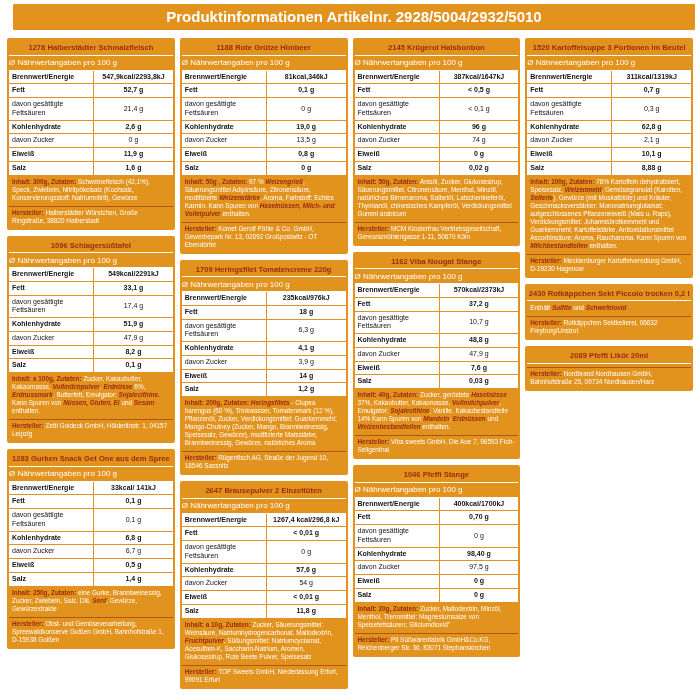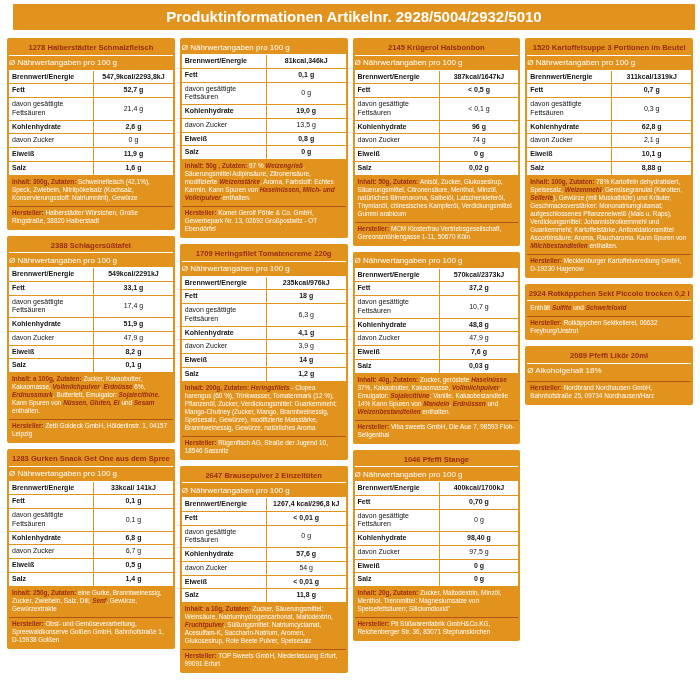--- a/index.html
+++ b/index.html
@@ -137,21 +137,21 @@
             <div class="nvalue">1,6 g</div>
           </div>
         </div>
         <div class="info">
           <p class="ztext"><span class="seg-label">Inhalt: 300g, Zutaten: </span><span class="seg-plain">Schweinefleisch (42,1%), Speck, Zwiebeln, Nitritpökelsalz (Kochsalz, Konservierungsstoff: Natriumnitrit), Gewürze</span></p>
           <div class="spacer"></div>
           <p class="htext"><span class="seg-label">Hersteller: </span><span class="seg-plain">Halberstädter Würstchen, Große Ringstraße, 38820 Halberstadt</span></p>
         </div>
       </div>
       <div class="card">
-        <div class="card-title">2388 Schlagersüßtafel</div>
+        <div class="card-title">1096 Schlagersüßtafel</div>
         <div class="card-subtitle">Ø Nährwertangaben pro 100 g</div>
         <div class="ntable">
           <div class="nrow b">
             <div class="nlabel">Brennwert/Energie</div>
             <div class="nvalue">549kcal/2291kJ</div>
           </div>
           <div class="nrow b">
             <div class="nlabel">Fett</div>
             <div class="nvalue">33,1 g</div>
           </div>
@@ -217,20 +217,21 @@
         </div>
         <div class="info">
           <p class="ztext"><span class="seg-label">Inhalt: 250g, Zutaten: </span><span class="seg-plain">eine Gurke, Branntweinessig, Zucker, Zwiebeln, Salz, Dill, </span><span class="seg-allergen">Senf</span><span class="seg-plain">, Gewürze, Gewürzextrakte</span></p>
           <div class="spacer"></div>
           <p class="htext"><span class="seg-label">Hersteller: </span><span class="seg-plain">Obst- und Gemüseverarbeitung, Spreewaldkonserve Golßen GmbH, Bahnhofstraße 1, D-15938 Golßen</span></p>
         </div>
       </div>
     </div>
     <div class="col">
       <div class="card">
+        <div class="card-title">1188 Rote Grütze Himbeer</div>
         <div class="card-subtitle">Ø Nährwertangaben pro 100 g</div>
         <div class="ntable">
           <div class="nrow b">
             <div class="nlabel">Brennwert/Energie</div>
             <div class="nvalue">81kcal,346kJ</div>
           </div>
           <div class="nrow b">
             <div class="nlabel">Fett</div>
             <div class="nvalue">0,1 g</div>
           </div>
@@ -374,20 +375,21 @@
             <div class="nvalue">0,02 g</div>
           </div>
         </div>
         <div class="info">
           <p class="ztext"><span class="seg-label">Inhalt: 50g, Zutaten: </span><span class="seg-plain">Anisöl, Zucker, Glukosesirup, Säuerungsmittel, Citronensäure, Menthol, Minzöl, natürliches Birnenaroma, Salbeiöl, Latschenkieferöl, Thymianöl, chinesisches Kampferöl, Verdickungsmittel Gummi arabicum</span></p>
           <div class="spacer"></div>
           <p class="htext"><span class="seg-label">Hersteller: </span><span class="seg-plain">MCM Klosterfrau Vertriebsgesellschaft, Gereonsmühlengasse 1-11, 50670 Köln</span></p>
         </div>
       </div>
       <div class="card">
+        <div class="card-title">1162 Viba Nougat Stange</div>
         <div class="card-subtitle">Ø Nährwertangaben pro 100 g</div>
         <div class="ntable">
           <div class="nrow b">
             <div class="nlabel">Brennwert/Energie</div>
             <div class="nvalue">570kcal/2373kJ</div>
           </div>
           <div class="nrow b">
             <div class="nlabel">Fett</div>
             <div class="nvalue">37,2 g</div>
           </div>
@@ -492,29 +494,28 @@
             <div class="nvalue">8,88 g</div>
           </div>
         </div>
         <div class="info">
           <p class="ztext"><span class="seg-label">Inhalt: 100g, Zutaten: </span><span class="seg-plain">78% Kartoffeln dehydratisiert, Speisesalz, </span><span class="seg-allergen">Weizenmehl</span><span class="seg-plain">, Gemüsegranulat (Karotten, </span><span class="seg-allergen">Sellerie</span><span class="seg-plain">), Gewürze (mit Muskatblüte) und Kräuter, Geschmacksverstärker: Mononatriumglutamat; aufgeschlossenes Pflanzeneiweiß (Mais u. Raps), Verdickungsmittel: Johannisbrotkernmehl und Guarkernmehl; Kartoffelstärke, Antioxidationsmittel Ascorbinsäure; Aroma, Raucharoma. Kann Spuren von </span><span class="seg-allergen">Milchbestandteilen</span><span class="seg-plain"> enthalten.</span></p>
           <div class="spacer"></div>
           <p class="htext"><span class="seg-label">Hersteller: </span><span class="seg-plain">Mecklenburger Kartoffelveredlung GmbH, D-19230 Hagenow</span></p>
         </div>
       </div>
       <div class="card compact">
-        <div class="card-title">2924 Rotkäppchen Sekt Piccolo trocken 0,2 l</div>
+        <div class="card-title">2430 Rotkäppchen Sekt Piccolo trocken 0,2 l</div>
         <div class="info">
           <p class="ztext"><span class="seg-plain">Enthält </span><span class="seg-allergen">Sulfite</span><span class="seg-plain"> und </span><span class="seg-allergen">Schwefeloxid</span></p>
           <div class="spacer"></div>
           <p class="htext"><span class="seg-label">Hersteller: </span><span class="seg-plain">Rotkäppchen Sektkellerei, 06632 Freyburg/Unstrut</span></p>
         </div>
       </div>
       <div class="card compact">
         <div class="card-title">2089 Pfeffi Likör 20ml</div>
-        <div class="card-subtitle">Ø Alkoholgehalt 18%</div>
         <div class="info">
           <div class="spacer"></div>
           <p class="htext"><span class="seg-label">Hersteller: </span><span class="seg-plain">Nordbrand Nordhausen GmbH, Bahnhofstraße 25, 09734 Nordhausen/Harz</span></p>
         </div>
       </div>
     </div>
   </div>
 
 </body></html>

